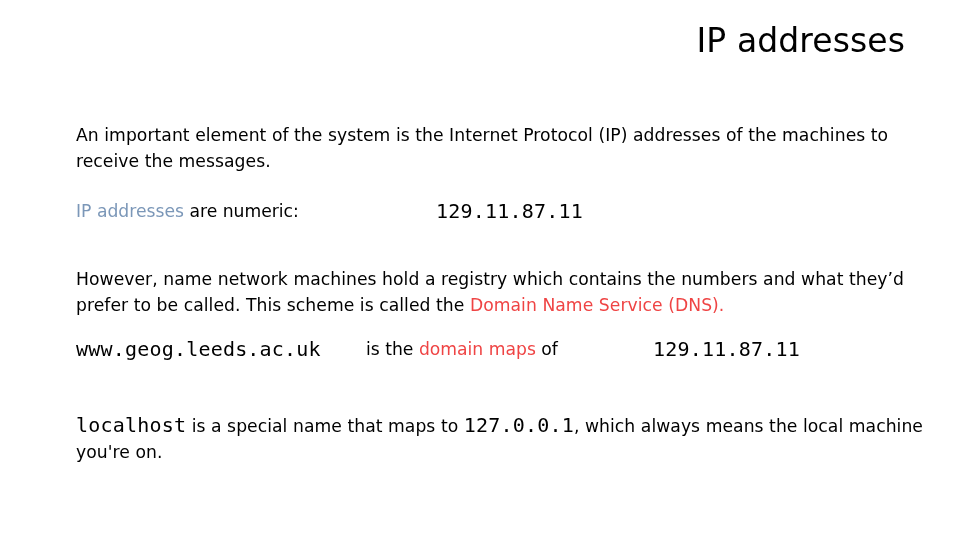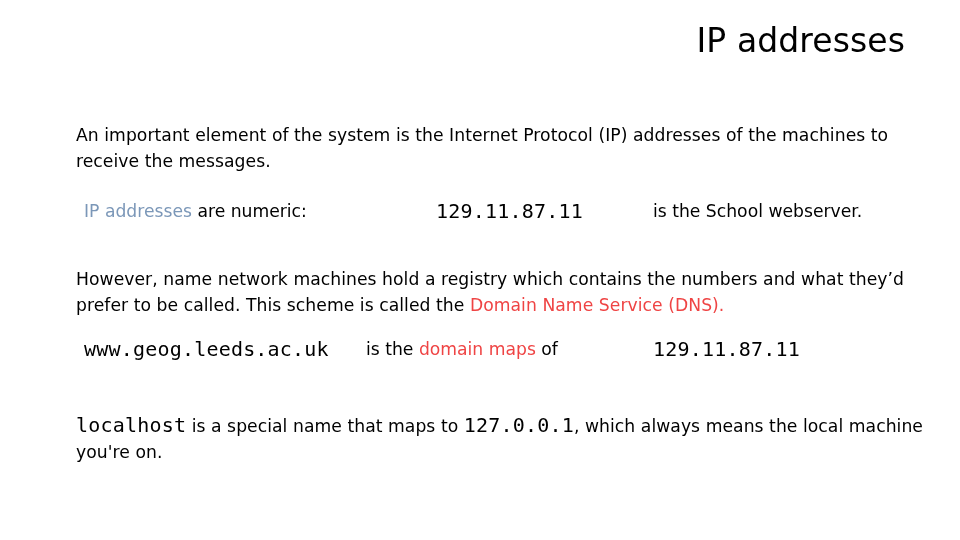--- a/index.html
+++ b/index.html
@@ -67,21 +67,21 @@
     position: relative;
     height: 26px;
     font-size: 17.2px;
     line-height: 26px;
   }
   .tab-row > span {
     position: absolute;
     top: 0;
     white-space: nowrap;
   }
-  .col-a { left: 8px; }
+  .col-a { left: 0px; }
   .col-b { left: 360px; }
   .col-c { left: 577px; }
   .col-b2 { left: 290px; }
   .col-c2 { left: 577px; }
 </style>
 </head>
 <body>
 
 <div class="slide">
 
@@ -89,21 +89,20 @@
 
   <div class="body-area">
 
     <p class="para">An important element of the system is the Internet Protocol (IP) addresses of the machines to receive the messages.</p>
 
     <div class="gap-md"></div>
 
     <div class="tab-row">
       <span class="col-a"><span class="blue-light">IP addresses</span><span> are numeric:</span></span>
       <span class="col-b mono">129.11.87.11</span>
-      <span class="col-c">is the School webserver.</span>
     </div>
 
     <div class="gap-xl"></div>
 
     <p class="para"><span>However, name network machines hold a registry which contains the numbers and what they’d prefer to be called. This scheme is called the </span><span class="blue">Domain Name Service (DNS).</span></p>
 
     <div class="gap-lg"></div>
 
     <div class="tab-row">
       <span class="col-a mono">www.geog.leeds.ac.uk</span>

